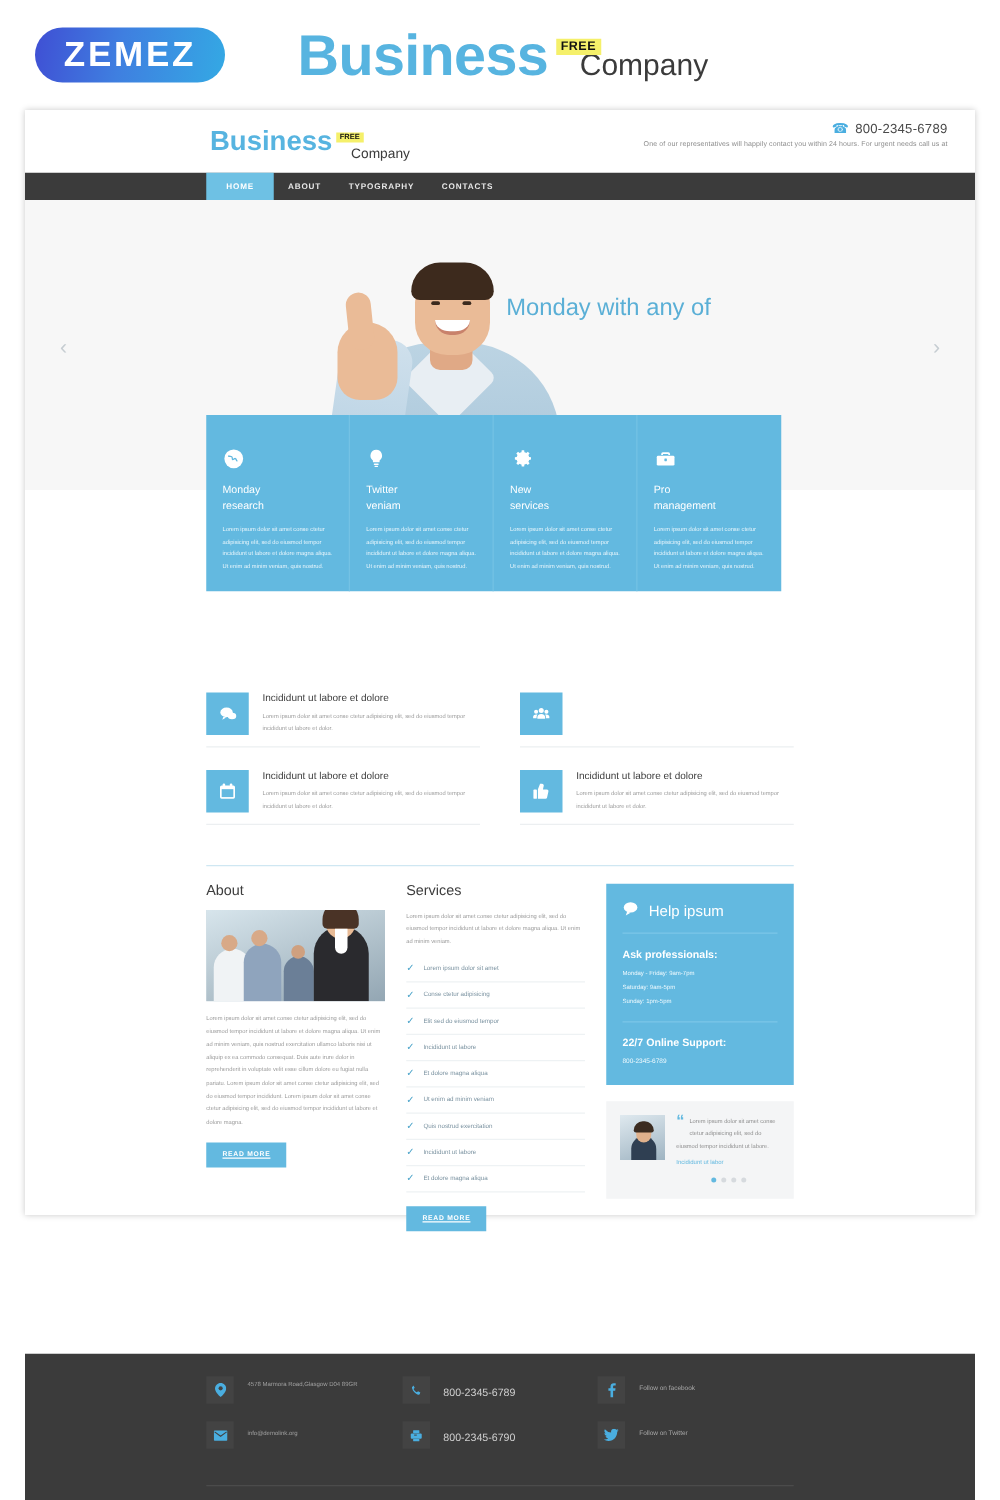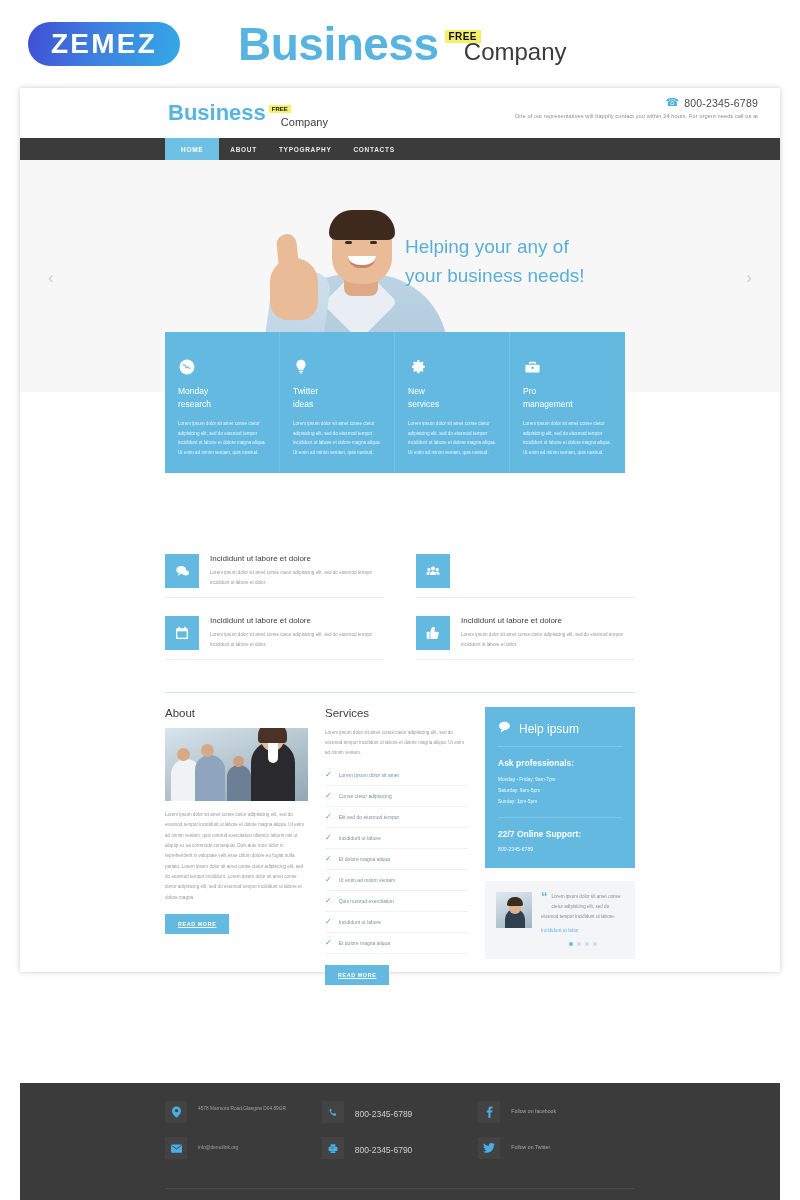--- a/index.html
+++ b/index.html
@@ -212,22 +212,21 @@
             <div class="m-eye b"></div>
           <div class="m-brow a"></div>
             <div class="m-brow b"></div>
           <div class="m-hair"></div>
           <div class="m-arm"></div>
           <div class="m-hand"></div>
           <div class="m-thumb"></div>
         </div>
       </div>
       <div class="hero-txt">
-        <div>Helping your any of</div>
-        <div>your business needs!</div>
+        <div>Monday with any of</div>
       </div>
       <div class="arrow l">‹</div>
       <div class="arrow r">›</div>
     </div>
 
     <div style="position:relative;height:580px;background:#fff;">
 
       <div class="cards-wrap">
         <div class="cards">
 
@@ -246,21 +245,21 @@
 
           <div class="card">
             <div class="ic">
               <svg width="16" height="19" viewBox="0 0 24 24" fill="#fff">
                   <path d="M12 2a7 7 0 0 0-4 12.7V17h8v-2.3A7 7 0 0 0 12 2z"></path>
                   <rect x="9" y="18.4" width="6" height="1.8" rx=".8"></rect>
                   <rect x="9.8" y="21" width="4.4" height="1.6" rx=".8"></rect>
                 </svg>
             </div>
             <h3>
-              <span>Twitter</span><br><span>ideas</span>
+              <span>Twitter</span><br><span>veniam</span>
             </h3>
             <p>Lorem ipsum dolor sit amet conse ctetur adipisicing elit, sed do eiusmod tempor incididunt ut labore et dolore magna aliqua. Ut enim ad minim veniam, quis nostrud.</p>
           </div>
 
           <div class="card">
             <div class="ic">
               <svg width="18" height="18" viewBox="0 0 24 24" fill="#fff">
                   <path d="M12 8a4 4 0 1 0 0 8 4 4 0 0 0 0-8zm10.4 2.3-2-.3a8.4 8.4 0 0 0-.8-2l1.3-1.6-1.9-1.9-1.6 1.3a8.4 8.4 0 0 0-2-.8l-.3-2h-2.6l-.3 2a8.4 8.4 0 0 0-2 .8L8.6 4.5 6.7 6.4 8 8a8.4 8.4 0 0 0-.8 2l-2 .3v2.6l2 .3c.2.7.4 1.4.8 2l-1.3 1.6 1.9 1.9 1.6-1.3c.6.4 1.3.6 2 .8l.3 2h2.6l.3-2c.7-.2 1.4-.4 2-.8l1.6 1.3 1.9-1.9-1.3-1.6c.4-.6.6-1.3.8-2l2-.3z"></path>
                 </svg>
             </div>

